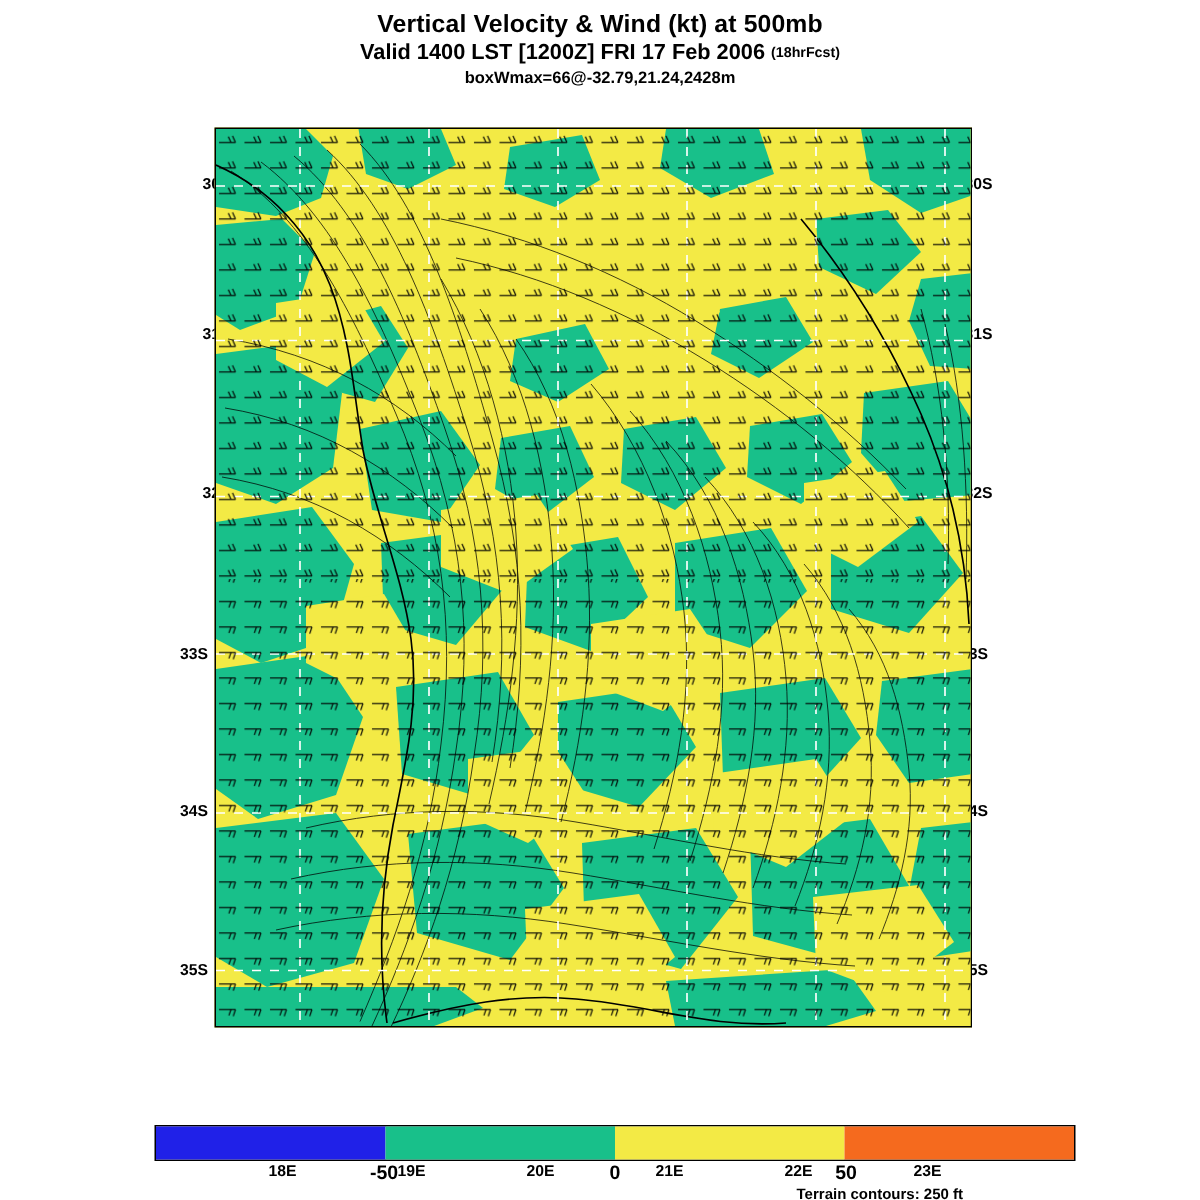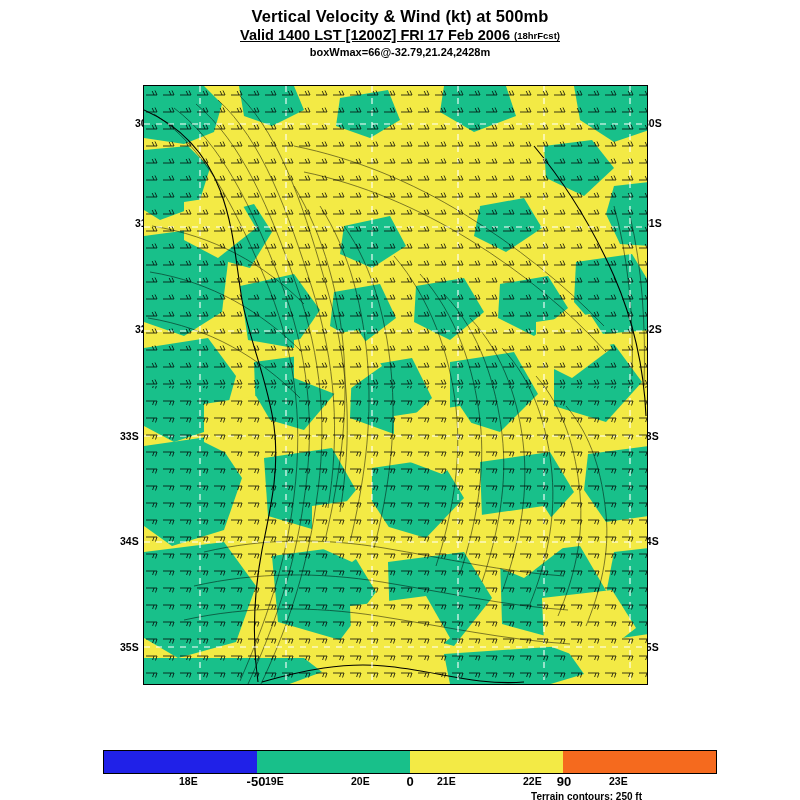--- a/index.html
+++ b/index.html
@@ -29,21 +29,20 @@
   .title-main {
     font-size: 16.5px;
     font-weight: bold;
     letter-spacing: 0.1px;
     line-height: 20px;
   }
   .title-sub {
     font-size: 14.5px;
     font-weight: bold;
     line-height: 19px;
-    text-decoration: underline;
   }
   .title-sub .fcst {
     font-size: 9.5px;
     font-weight: bold;
     vertical-align: 1px;
   }
   .title-box {
     font-size: 11px;
     font-weight: bold;
     line-height: 15px;
@@ -294,17 +293,17 @@
   <div class="cbar-wrap">
     <div class="cbar">
       <div class="cbar-seg" style="background:#2021e8"></div>
       <div class="cbar-seg" style="background:#18c08a"></div>
       <div class="cbar-seg" style="background:#f3ea45"></div>
       <div class="cbar-seg" style="background:#f56a1e"></div>
     </div>
     <div class="cbar-ticks">
       <div class="cbar-tick" style="left:153px">-50</div>
       <div class="cbar-tick" style="left:307px">0</div>
-      <div class="cbar-tick" style="left:461px">90</div>
+      <div class="cbar-tick" style="left:461px">50</div>
     </div>
   </div>
 
 </div>
 
 </body></html>

